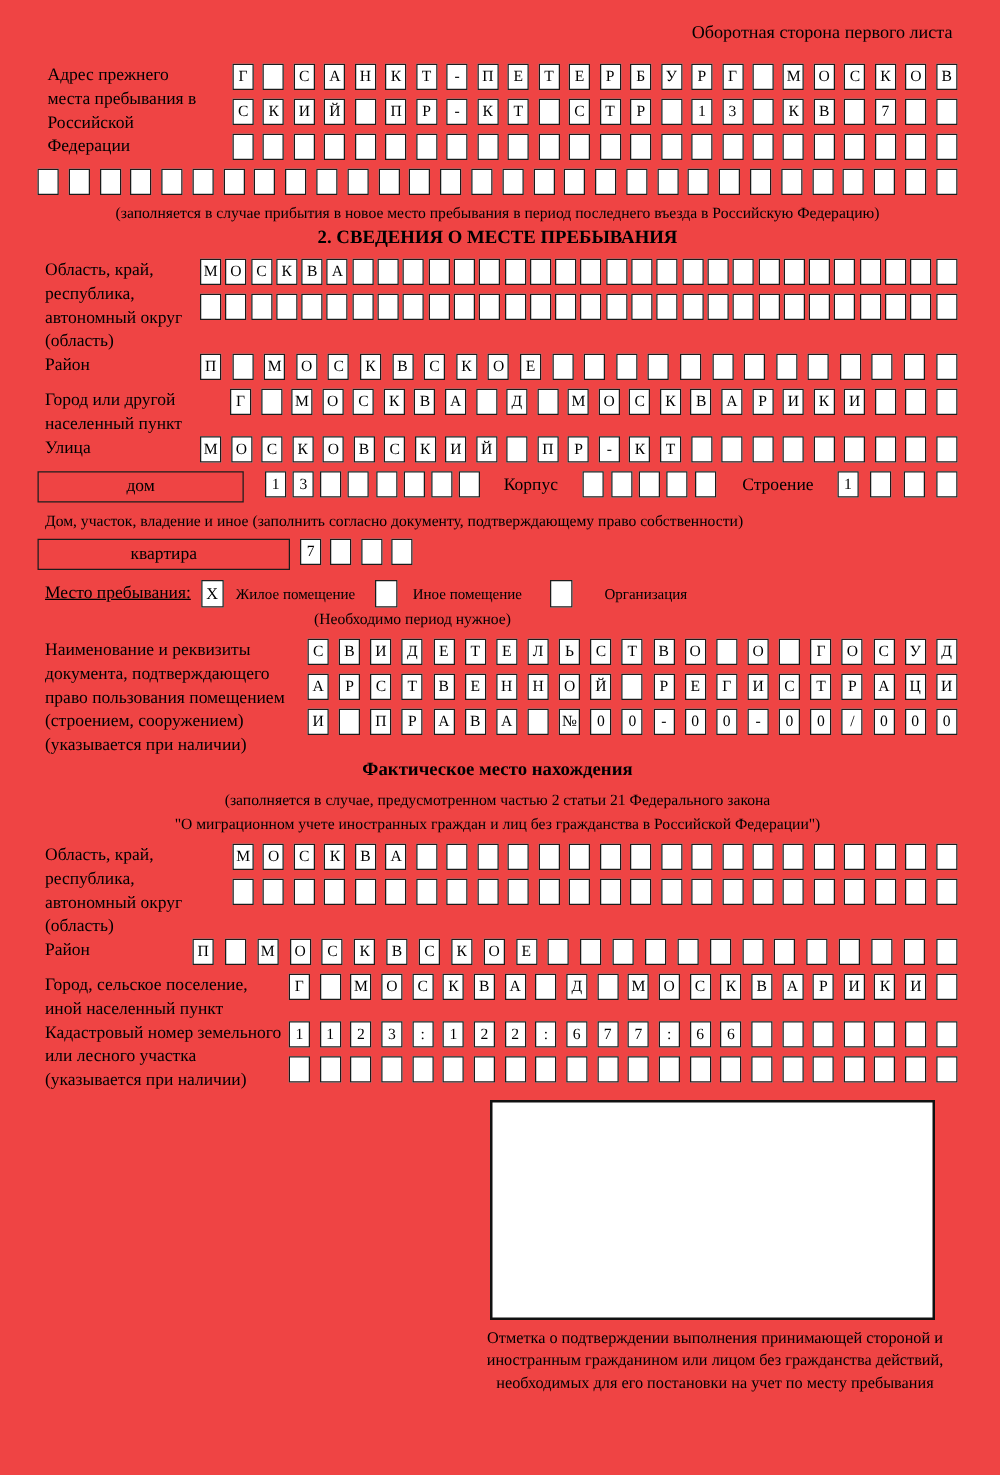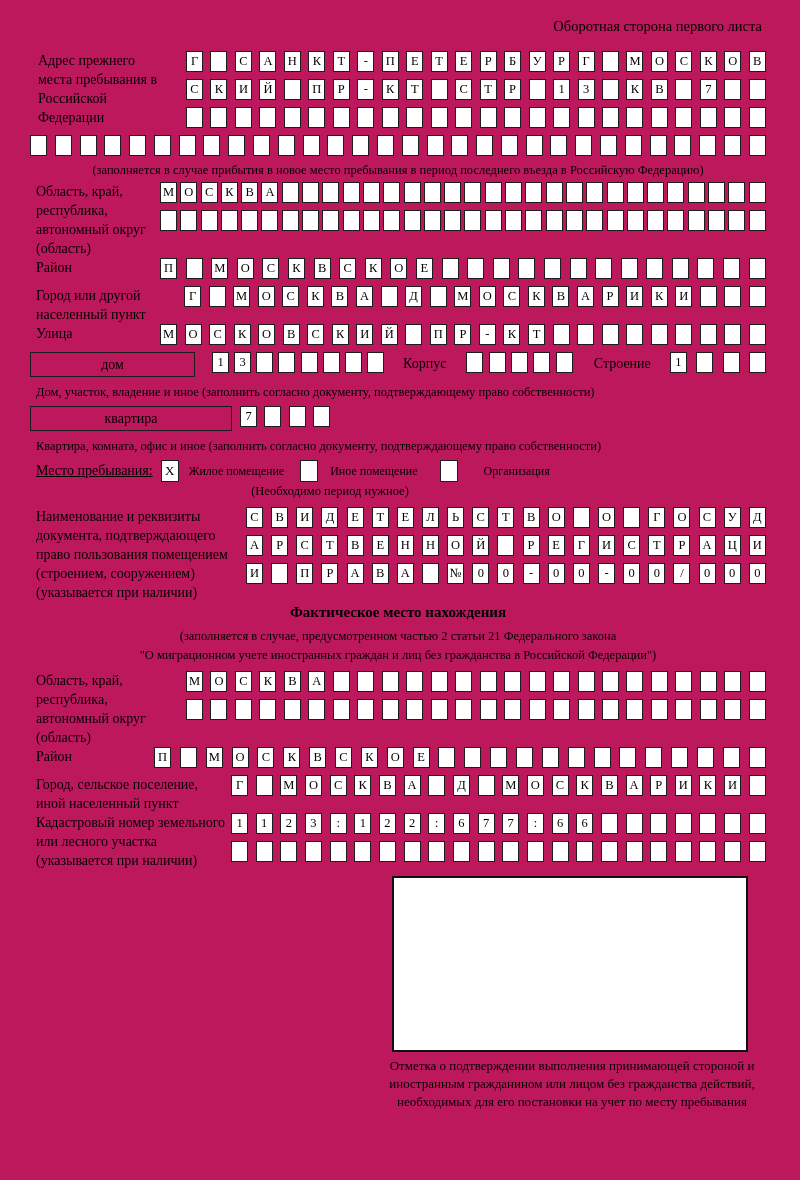--- a/index.html
+++ b/index.html
@@ -1,18 +1,18 @@
 <!DOCTYPE html>
 <html><head>
 <meta charset="utf-8">
 <style>
   html,body{margin:0;padding:0;background:#fff;}
   .page{
     width:800px;height:1180px;box-sizing:border-box;
-    padding:18px 34px 0 30px;background:#be185d;color:#000;
+    padding:18px 34px 0 30px;background:#ef4444;color:#000;
     font-family:"Liberation Serif","DejaVu Serif",serif;
     overflow:hidden;position:relative;
   }
   .hdr{text-align:right;font-size:14.5px;padding-right:4px;margin-bottom:16px;}
   .frow{display:flex;align-items:flex-start;}
   .fl{flex-shrink:0;font-size:14px;line-height:19px;}
   .cellcol{flex:1;min-width:0;}
   .cells{display:flex;justify-content:space-between;margin-bottom:7px;}
   .cells.grow{flex:1;}
   .cell{
@@ -154,20 +154,21 @@
       <span class="cell"></span>
       <span class="cell"></span>
       <span class="cell"></span>
       <span class="cell"></span>
       <span class="cell"></span>
       <span class="cell"></span>
       <span class="cell"></span>
     </div>
   <div class="note">(заполняется в случае прибытия в новое место пребывания в период последнего въезда в Российскую Федерацию)</div>
 
+  <div class="sectitle">2. СВЕДЕНИЯ О МЕСТЕ ПРЕБЫВАНИЯ</div>
 
   <div class="frow">
     <div class="fl" style="width:112px;margin-right:12px;padding-left:6px;">Область, край, республика, автономный округ (область)</div>
     <div class="cellcol">
       <div class="cells">
           <span class="cell">М</span>
           <span class="cell">О</span>
           <span class="cell">С</span>
           <span class="cell">К</span>
           <span class="cell">В</span>
@@ -355,21 +356,20 @@
 
   <div class="frow" style="margin-bottom:5px;">
     <div class="namedbox" style="width:202px;">квартира</div>
     <div class="cells" style="width:90px;margin-left:8px;">
         <span class="cell">7</span>
         <span class="cell"></span>
         <span class="cell"></span>
         <span class="cell"></span>
       </div>
   </div>
-  <div class="caption">Квартира, комната, офис и иное (заполнить согласно документу, подтверждающему право собственности)</div>
 
   <div class="frow mestorow">
     <span class="mlabel" style="margin-left:6px;text-decoration:underline;">Место пребывания:</span>
     <span class="cell cb" style="margin-left:8px;">X</span>
     <span class="mopt" style="margin-left:10px;">Жилое помещение</span>
     <span class="cell cb" style="margin-left:16px;"></span>
     <span class="mopt" style="margin-left:12px;">Иное помещение</span>
     <span class="cell cb" style="margin-left:22px;"></span>
     <span class="mopt" style="margin-left:26px;">Организация</span>
   </div>

